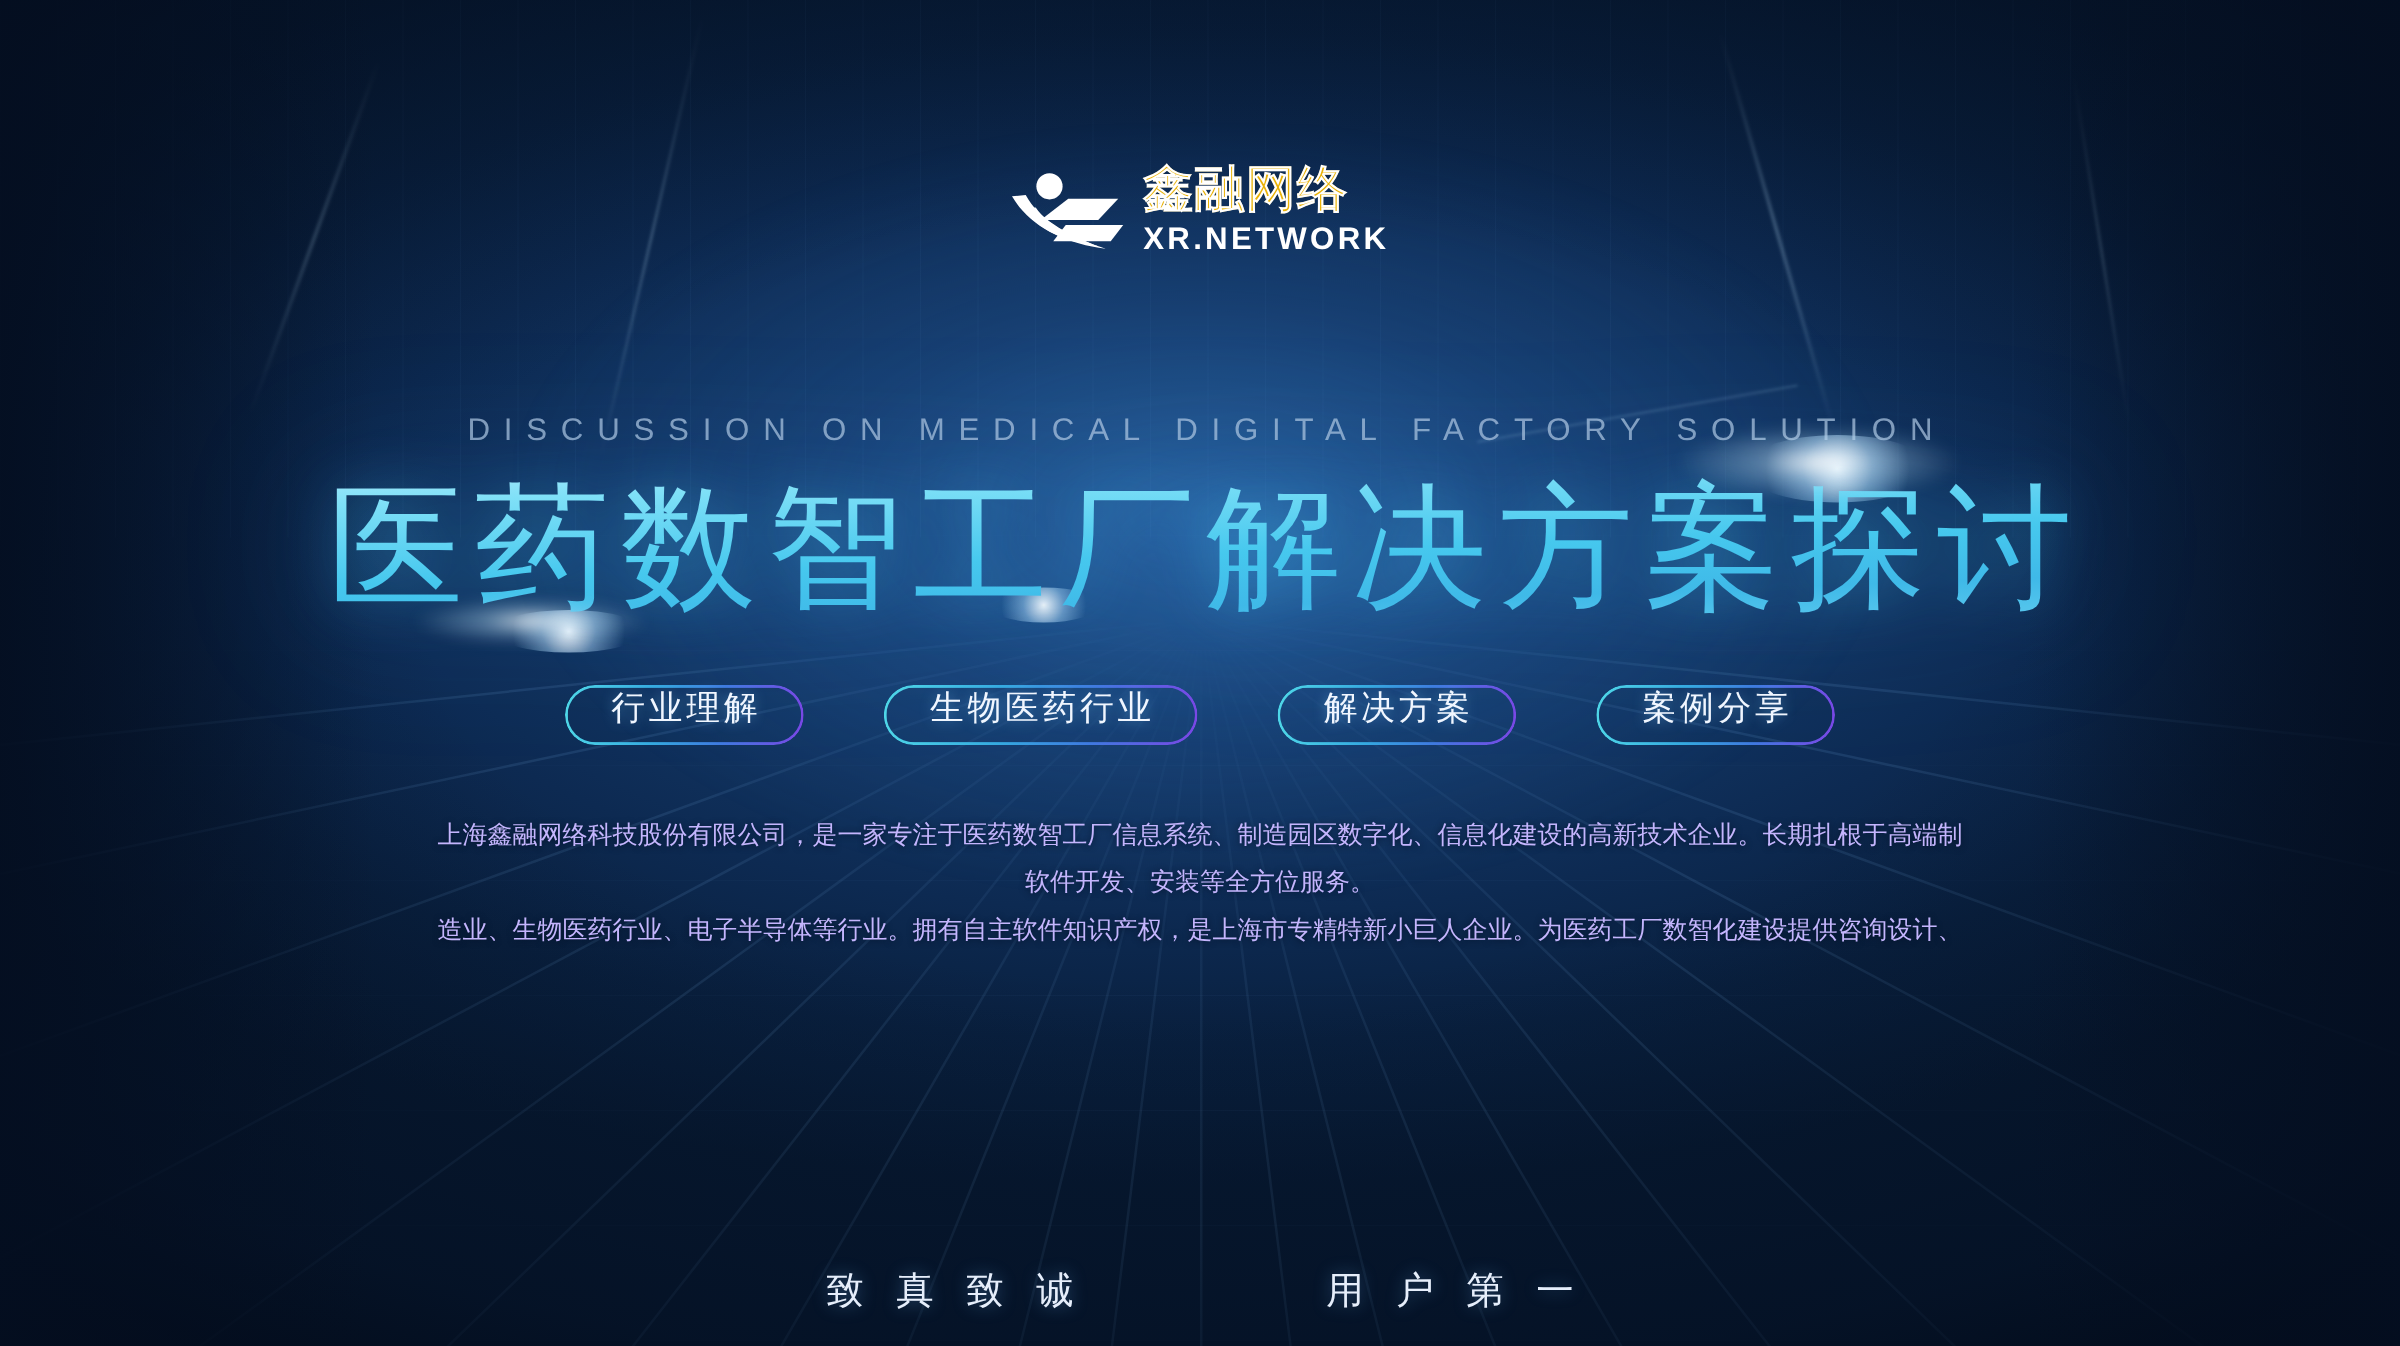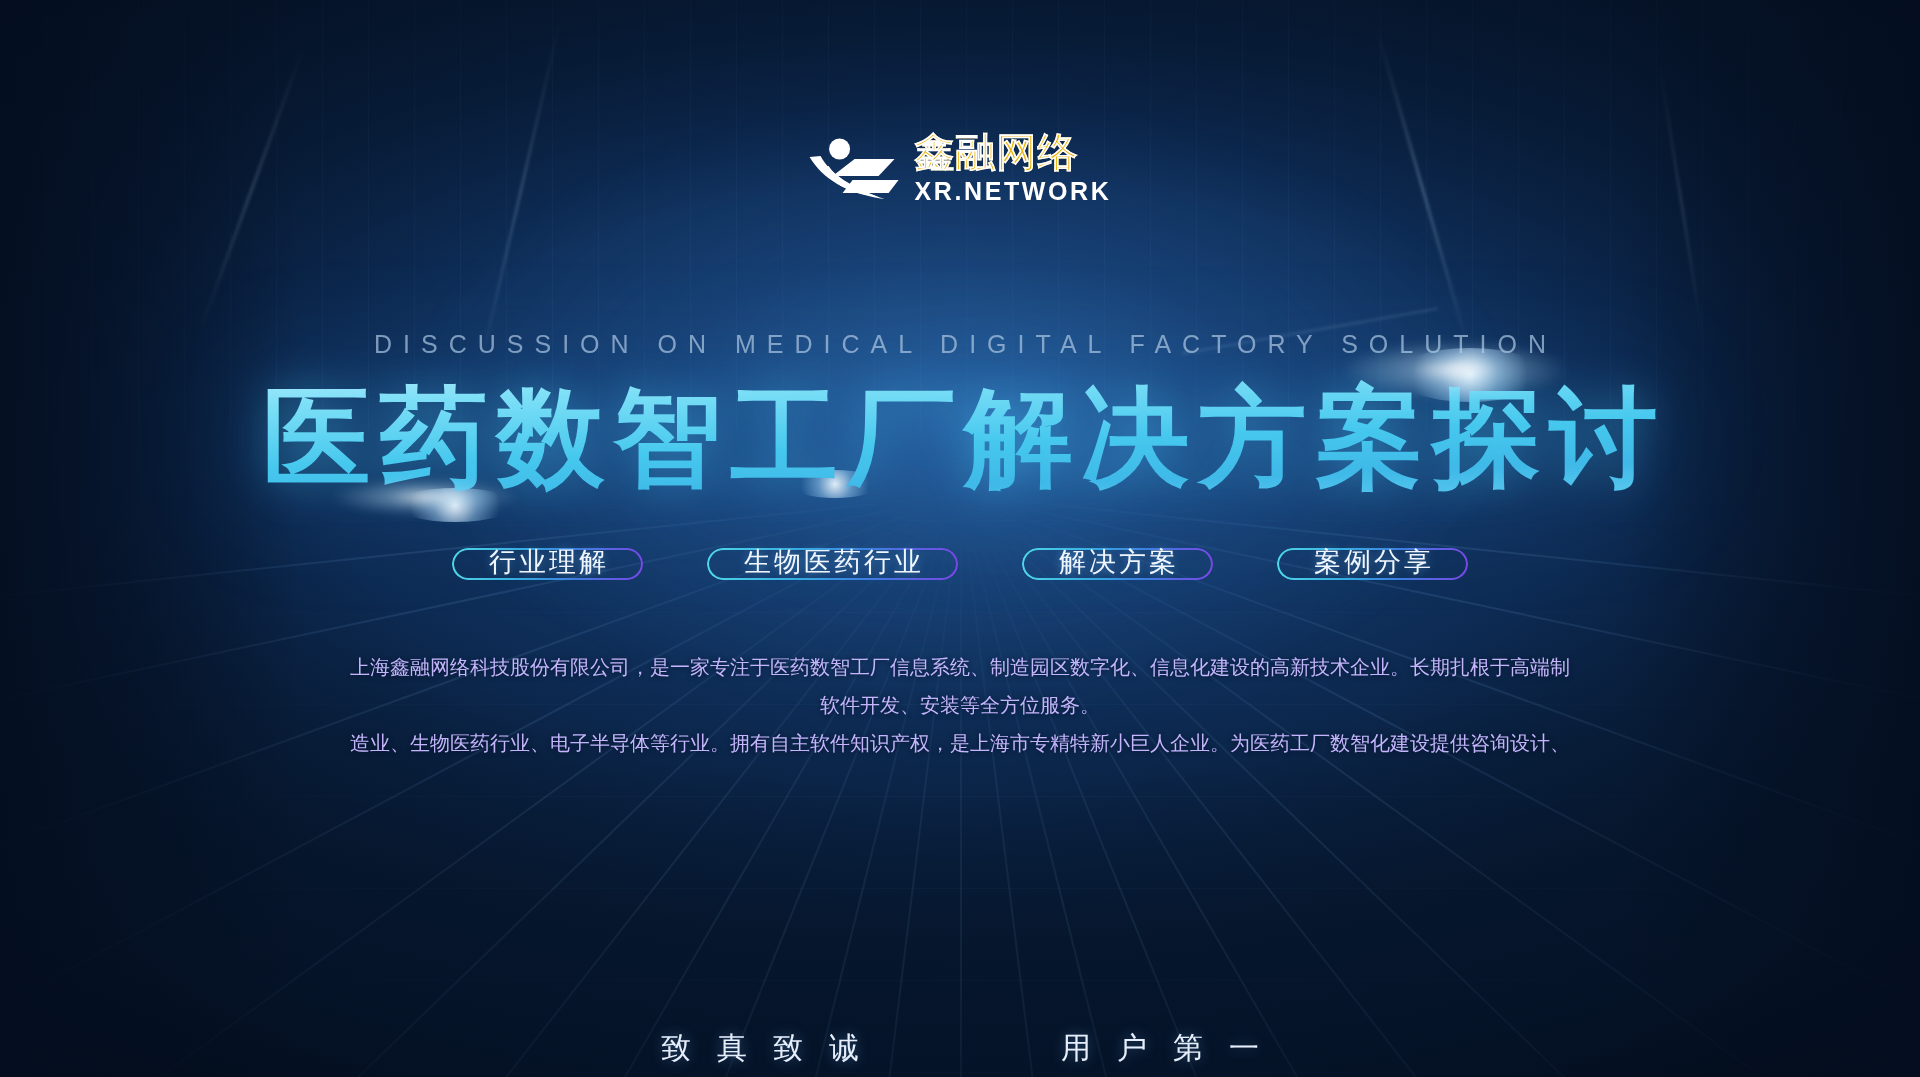--- a/index.html
+++ b/index.html
@@ -146,21 +146,21 @@
   }
 
   
   .title {
     position: absolute;
     left: 0; right: 0;
     top: 366px;
     text-align: center;
     font-family: "DejaVu Serif", "Liberation Serif", serif;
     font-size: 108px;
-    font-weight: 700;
+    font-weight: 400;
     letter-spacing: 9px;
     text-indent: 9px;
     white-space: nowrap;
     background: linear-gradient(178deg, #bfeeff 0%, #7fe0f7 22%, #46c8ee 52%, #3fb9e8 72%, #6fd4f2 100%);
     -webkit-background-clip: text;
     background-clip: text;
     color: transparent;
     -webkit-text-fill-color: transparent;
     filter: drop-shadow(0 0 22px rgba(70,190,240,0.45)) drop-shadow(0 0 60px rgba(40,130,220,0.35));
   }
@@ -178,24 +178,24 @@
     position: absolute;
     left: 0; right: 0;
     top: 548px;
     display: flex;
     justify-content: center;
     align-items: center;
     gap: 64px;
   }
   .pill {
     position: relative;
-    height: 32px;
+    height: 48px;
     padding: 0 34px;
     display: flex;
-    align-items: flex-end;
+    align-items: flex-start;
     justify-content: center;
     border-radius: 26px;
     background: transparent;
   }
   .pill::before {
     content: "";
     position: absolute;
     inset: 0;
     border-radius: 26px;
     padding: 1.6px;
@@ -245,21 +245,20 @@
     gap: 150px;
   }
   .footer-text {
     font-family: "DejaVu Serif", "Liberation Serif", serif;
     font-size: 30px;
     color: #e6eefb;
     letter-spacing: 26px;
     text-indent: 26px;
     white-space: nowrap;
     text-shadow: 0 0 14px rgba(110,180,250,0.40);
-    margin-top: 16px;
   }
 </style>
 </head>
 <body>
 
 <div class="stage">
 
   <div class="bg-base"></div>
   <div class="bg-grid-top"></div>
   <div class="bg-rays">

